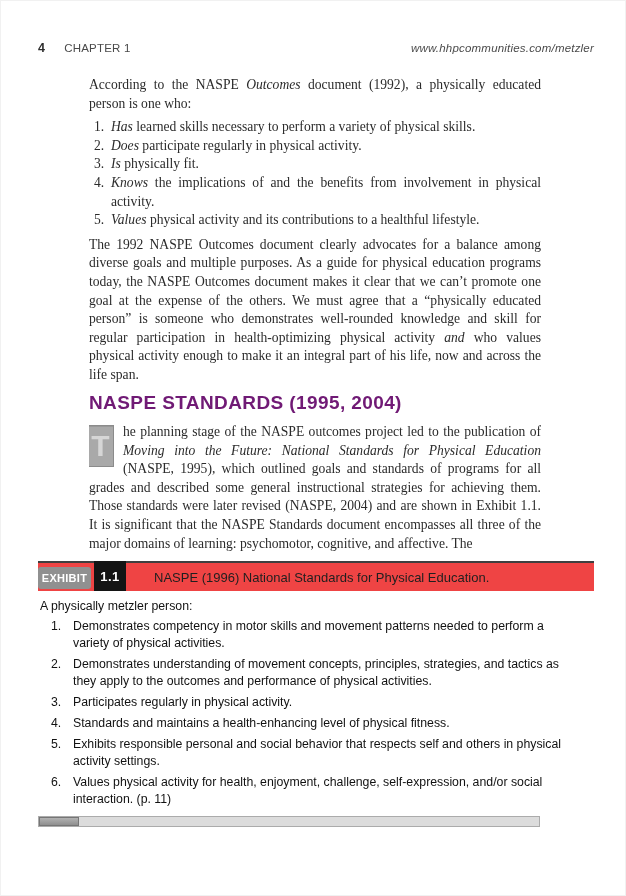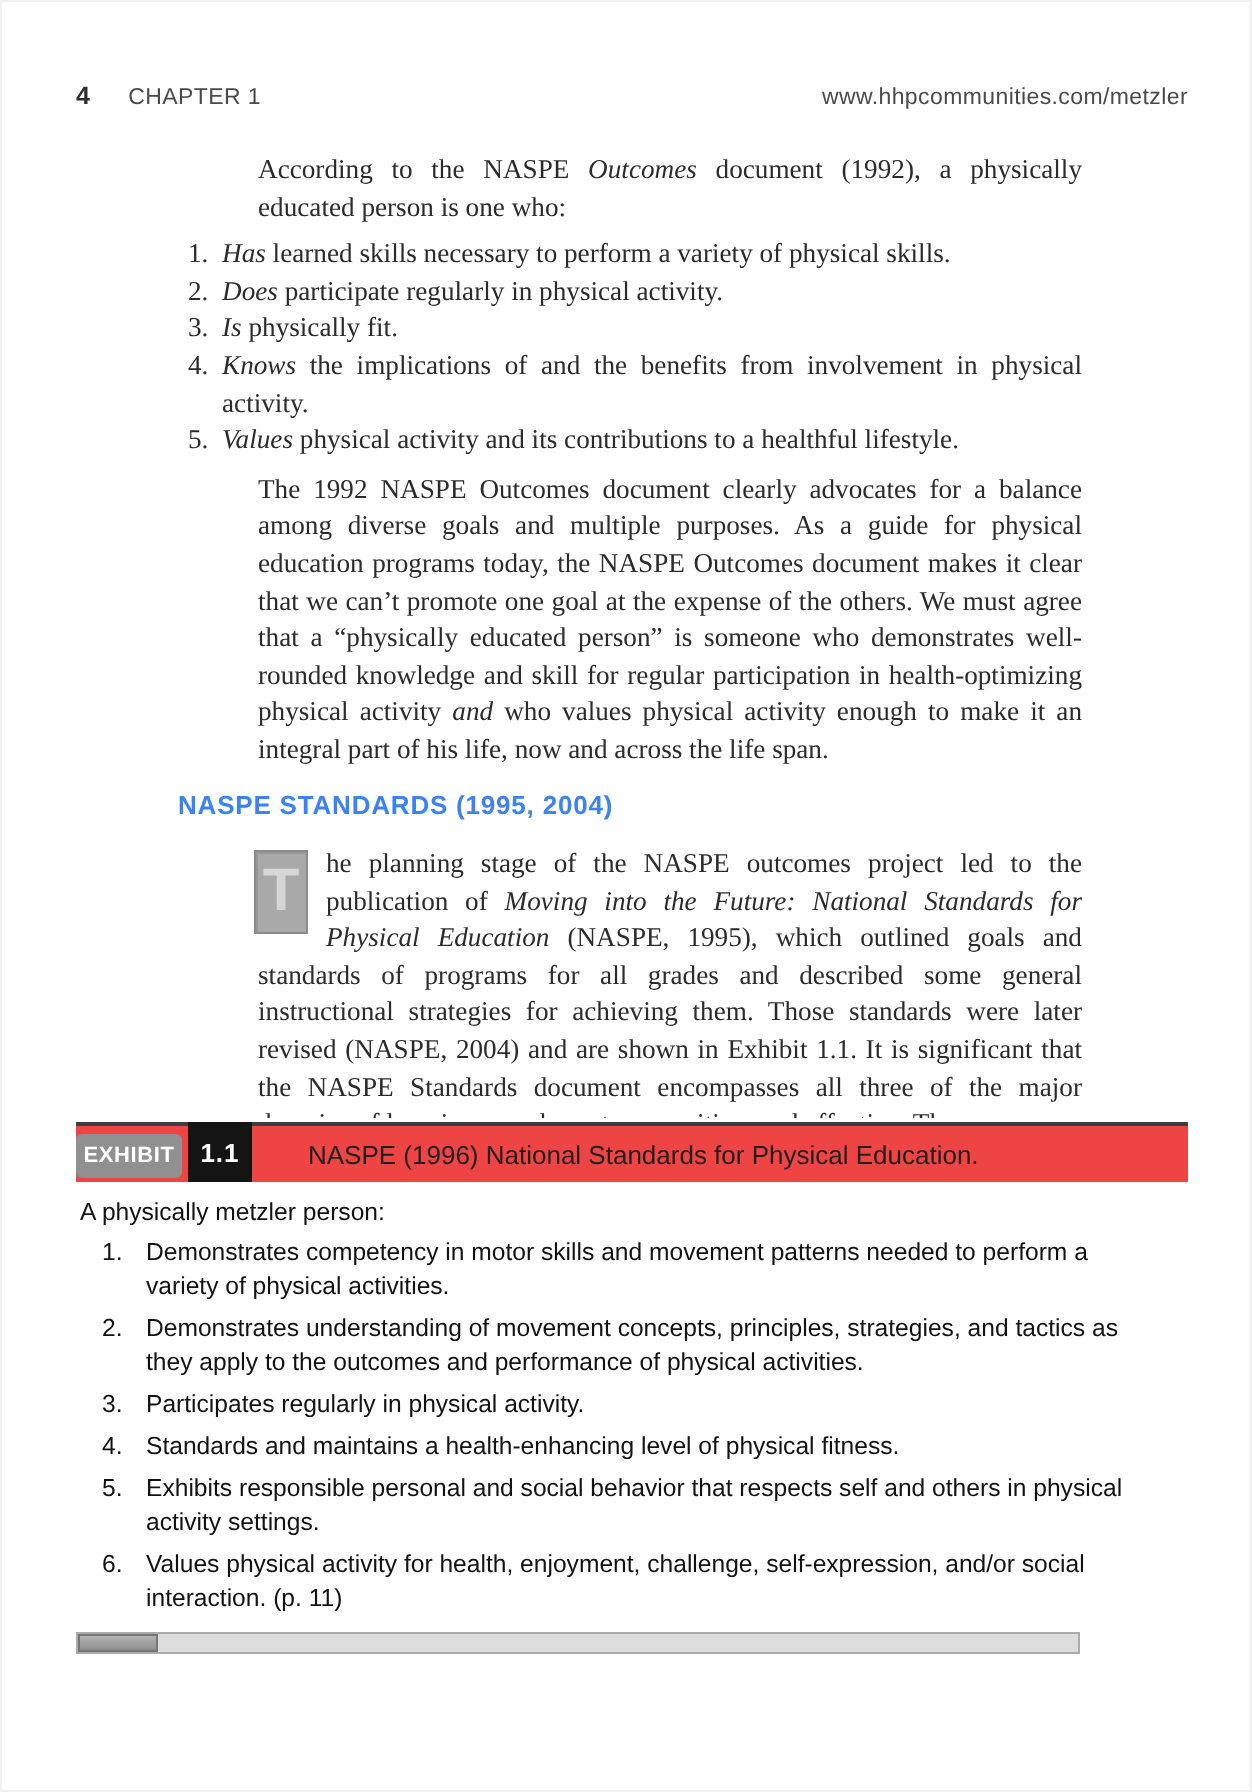--- a/index.html
+++ b/index.html
@@ -10,34 +10,34 @@
     font-family:"Liberation Serif","DejaVu Serif",serif; color:#2b2b2b;
   }
   
   .running-head {
     position:absolute; top:40px; left:37px; right:31px;
     font-family:"Liberation Sans","DejaVu Sans",sans-serif;
     font-size:11.5px; color:#4a4a4a; letter-spacing:.2px;
     display:flex; align-items:baseline;
   }
   .pagenum { font-weight:bold; color:#2e2e2e; font-size:12.5px; margin-right:19px; }
-  .head-url { margin-left:auto; }
+  .head-url { margin-left:auto;font-style:italic; }
   
   .content {
     position:absolute; top:72px; left:88px; width:452px; max-height:486px; overflow:hidden;
     font-size:13.6px; line-height:18.6px; text-align:justify;
   }
-  .content p { margin-top:3px;margin-left:40px; }
+  .content p { margin-top:3px; }
   .who-list { list-style:none; margin-top:5px; }
   .who-li { display:flex; }
   .who-num { flex:none; width:22px; padding-left:5px; }
   .who-txt { flex:1; text-align:justify; }
   .section-heading {
     font-family:"Liberation Sans","DejaVu Sans",sans-serif;
-    font-size:13px; font-weight:bold; letter-spacing:.4px; color:#3b82f6;
+    font-size:19px; font-weight:bold; letter-spacing:.4px; color:#701a75;
     margin-top:9px; margin-bottom:11px; text-align:left;
   }
   .para2 { margin-top:6px !important; }
   .dropcap {
     float:left; width:27px; height:42px; margin:2px 9px 2px -2px;
     background:#a9a9a9; border:1px solid #8b8b8b;
     box-shadow:inset 1px 1px 0 #989898;
     color:#d6d6d6; font-family:"Liberation Sans","DejaVu Sans",sans-serif;
     font-weight:bold; font-size:30px; line-height:40px; text-align:center;
   }

